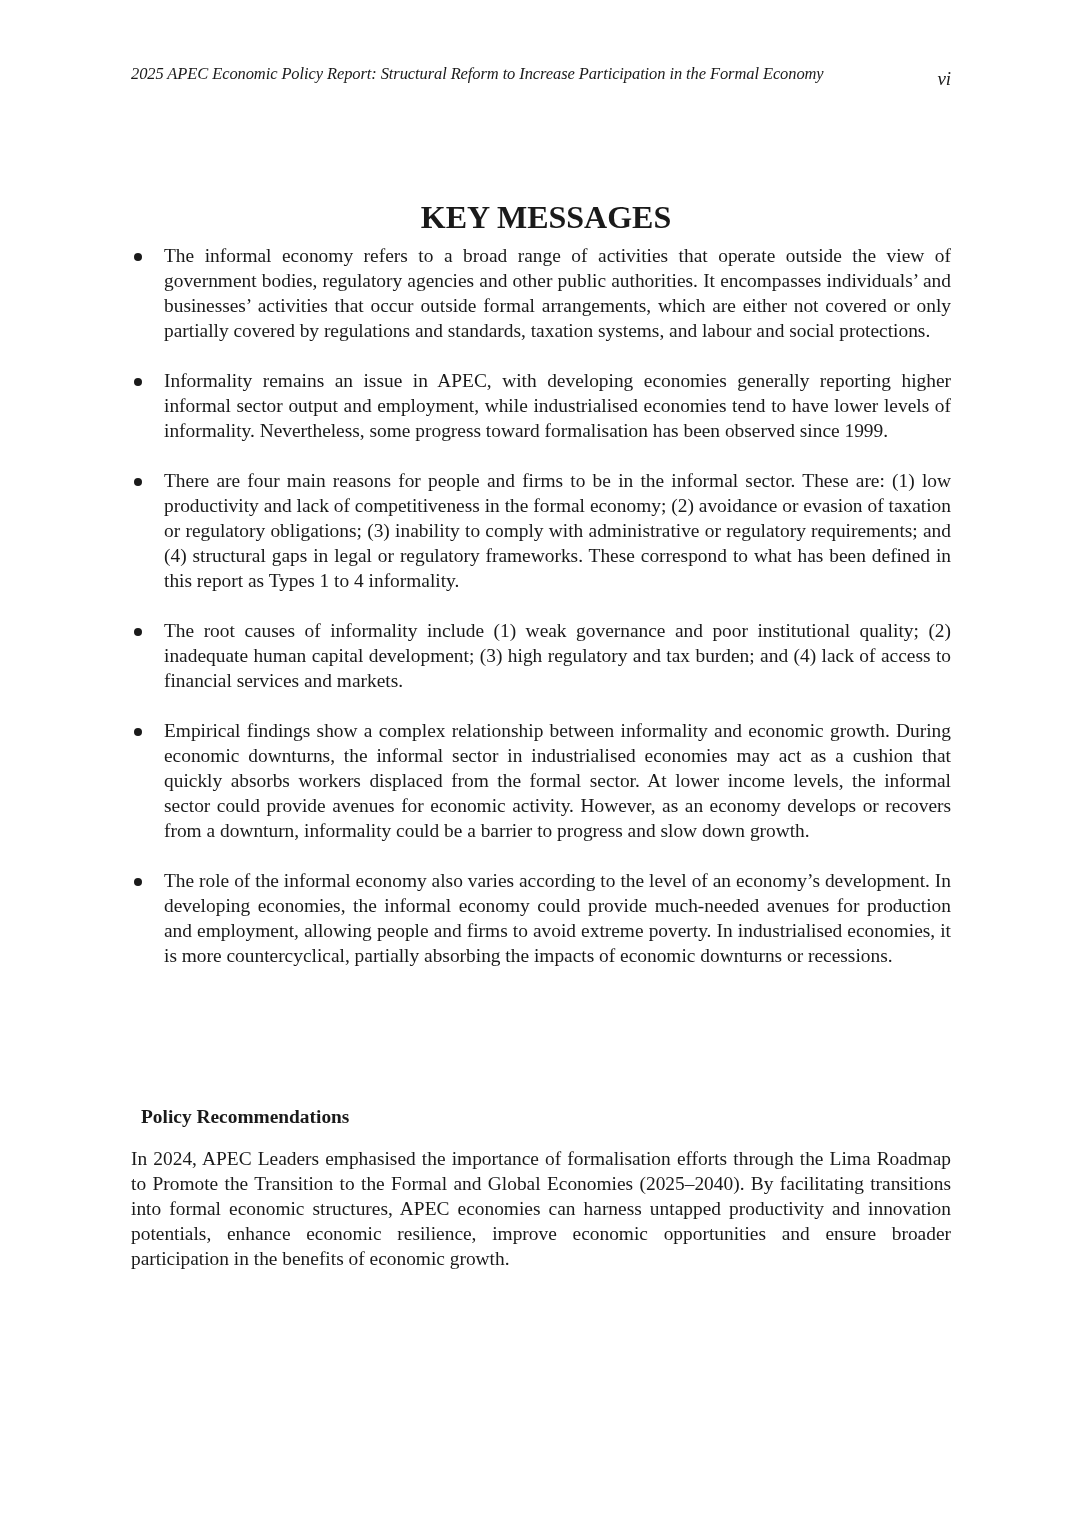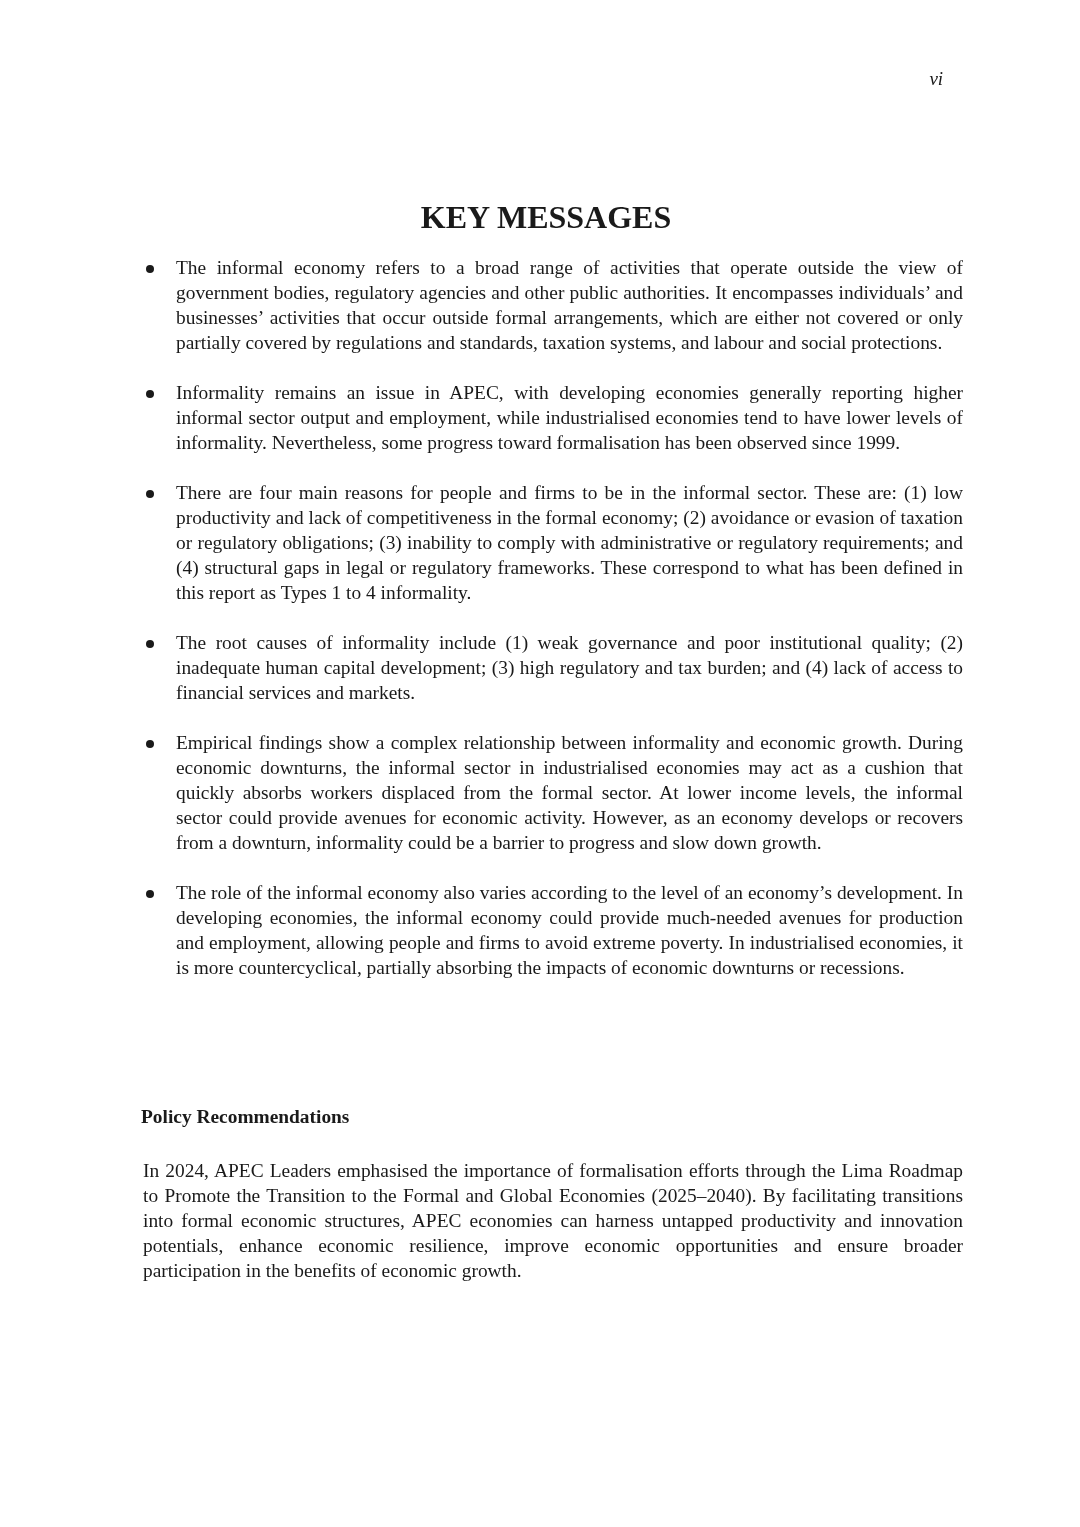--- a/index.html
+++ b/index.html
@@ -5,46 +5,47 @@
     html, body { margin: 0; padding: 0; background: #ffffff; }
     body {
       width: 1080px; height: 1527px; position: relative; overflow: hidden;
       font-family: "Liberation Serif", "DejaVu Serif", serif; color: #1a1a1a;
     }
     .running-header {
       position: absolute; left: 131px; top: 64px; width: 820px;
       font-style: italic; font-size: 16.5px; letter-spacing: -0.1px;
     }
     .running-header .page-num {
-      position: absolute; right: 8px; top: 4px; font-size: 19px;
+      position: absolute; right: 0; top: 4px; font-size: 19px;
     }
     .title {
       position: absolute; left: 0; width: 1080px; top: 193px;
       text-align: center; font-weight: bold; font-size: 32px; margin: 6px;
     }
-    .bullets { position: absolute; left: 131px; top: 243px; width: 820px; margin: 12px; padding: 0; list-style: none; }
+    .bullets { position: absolute; left: 131px; top: 243px; width: 820px; margin: 0; padding: 0; list-style: none; }
     .bullet {
       position: relative; padding-left: 33px; font-size: 19.4px; line-height: 25px;
       text-align: justify; margin: 0 0 25px 0;
     }
     .bullet .dot {
       position: absolute; left: 3px; top: 10px; width: 8px; height: 8px; border-radius: 50%; background: #1a1a1a;
     }
     .section-heading {
       position: absolute; left: 131px; top: 1096px; font-weight: bold; font-size: 19.4px; margin: 10px;
     }
     .para {
       position: absolute; left: 131px; top: 1146px; width: 820px;
-      font-size: 19.4px; line-height: 25px; text-align: justify; margin: 12px;
+      font-size: 19.4px; line-height: 25px; text-align: justify; margin: 0;
     }
   </style>
 </head>
 <body>
 
 <div class="running-header">
+  <span>2025 APEC Economic Policy Report: Structural Reform to Increase Participation in the Formal Economy</span>
   <span class="page-num">vi</span>
 </div>
 
 <h1 class="title">KEY MESSAGES</h1>
 
 <ul class="bullets">
   <li class="bullet"><span class="dot"></span><span>The informal economy refers to a broad range of activities that operate outside the view of government bodies, regulatory agencies and other public authorities. It encompasses individuals’ and businesses’ activities that occur outside formal arrangements, which are either not covered or only partially covered by regulations and standards, taxation systems, and labour and social protections.</span></li>
   <li class="bullet"><span class="dot"></span><span>Informality remains an issue in APEC, with developing economies generally reporting higher informal sector output and employment, while industrialised economies tend to have lower levels of informality. Nevertheless, some progress toward formalisation has been observed since 1999.</span></li>
   <li class="bullet"><span class="dot"></span><span>There are four main reasons for people and firms to be in the informal sector. These are: (1) low productivity and lack of competitiveness in the formal economy; (2) avoidance or evasion of taxation or regulatory obligations; (3) inability to comply with administrative or regulatory requirements; and (4) structural gaps in legal or regulatory frameworks. These correspond to what has been defined in this report as Types 1 to 4 informality.</span></li>
   <li class="bullet"><span class="dot"></span><span>The root causes of informality include (1) weak governance and poor institutional quality; (2) inadequate human capital development; (3) high regulatory and tax burden; and (4) lack of access to financial services and markets.</span></li>

